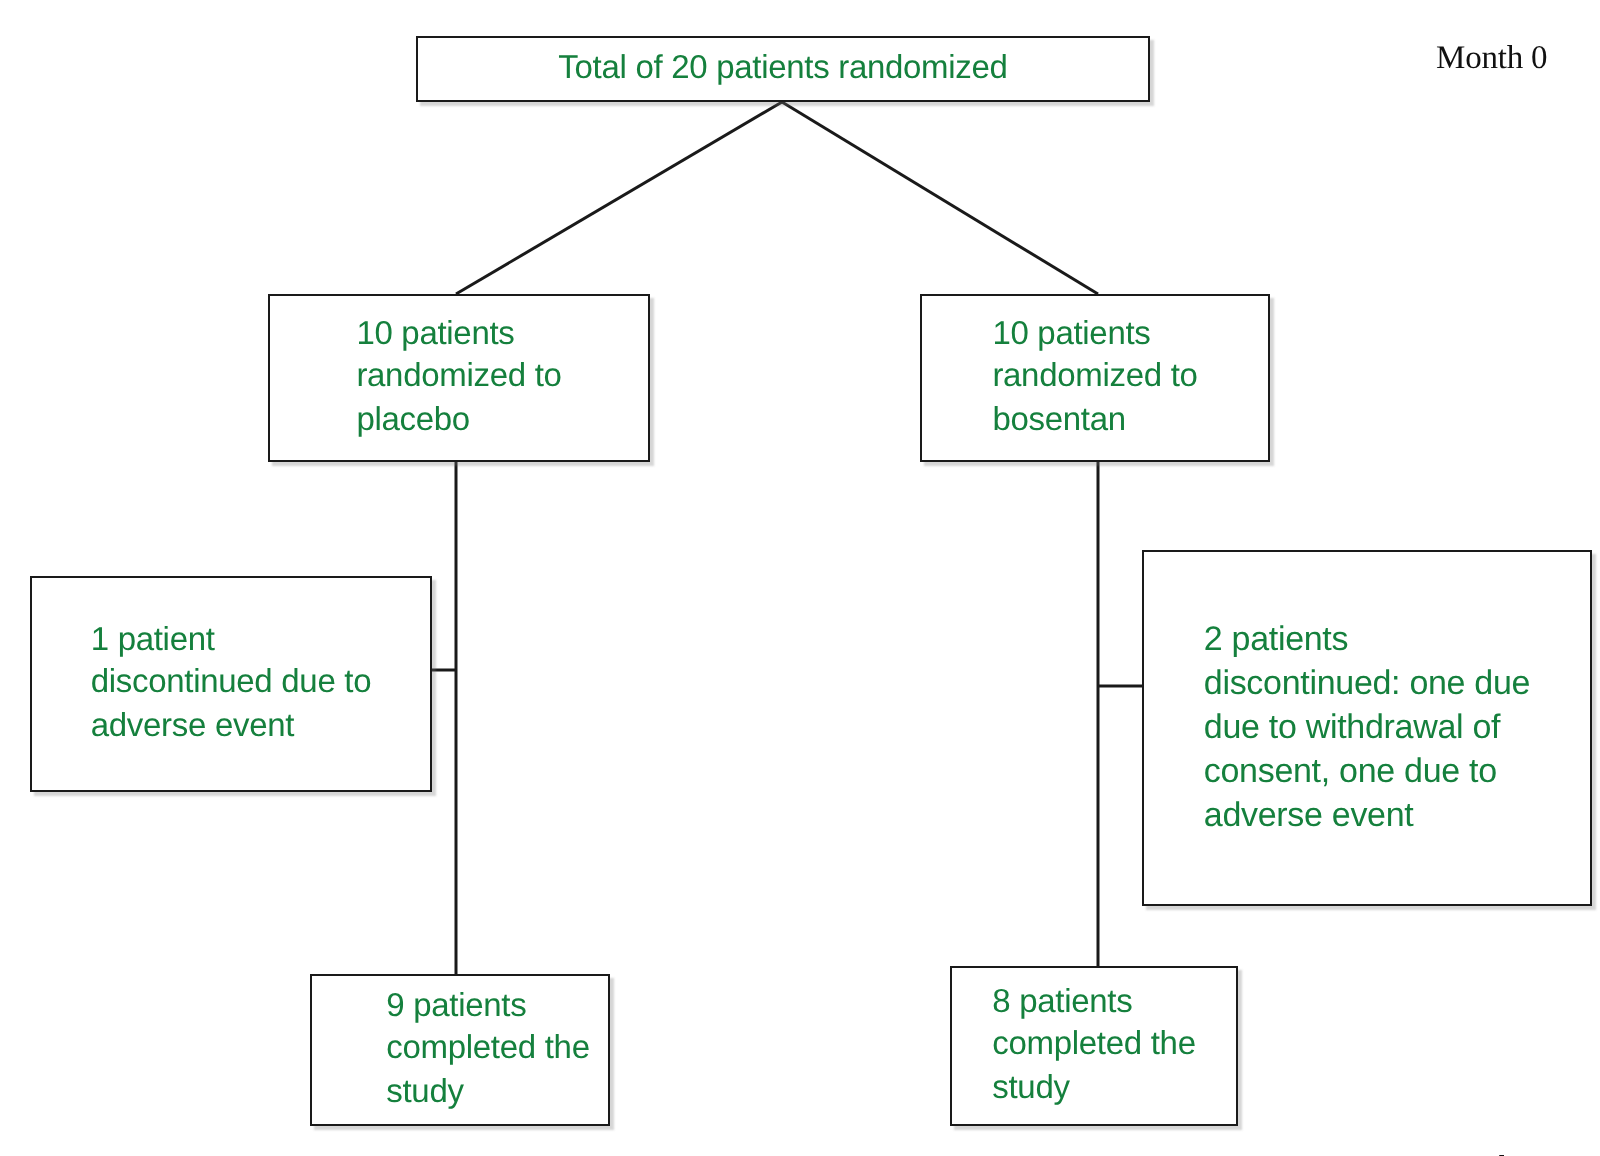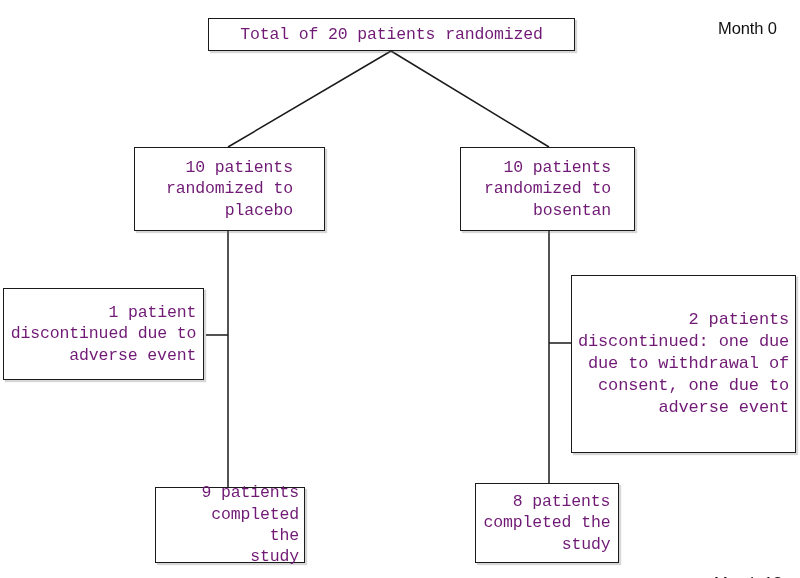--- a/index.html
+++ b/index.html
@@ -21,51 +21,51 @@
   }
   
   .node {
     position: absolute;
     box-sizing: border-box;
     border: 1.6px solid #1a1a1a;
     background: #ffffff;
     display: flex;
     align-items: center;
     justify-content: center;
-    text-align: right;
+    text-align: left;
     line-height: 1.30;
     font-size: 16.5px;
-    color: #701a75;
+    color: #15803d;
     letter-spacing: -0.15px;
     box-shadow: 2px 2px 1px rgba(120,120,120,0.30);
     z-index: 3;
-    font-family: Liberation Mono, monospace;
   }
   .node .txt {
     display: block;
     padding: 0 5px;
     white-space: pre-line;
   }
   #node-total      { left: 208px; top: 18px;  width: 367px; height: 33px; }
   #node-placebo    { left: 134px; top: 147px; width: 191px; height: 84px; }
   #node-bosentan   { left: 460px; top: 147px; width: 175px; height: 84px; }
-  #node-disc-left  { left: 3px;   top: 288px; width: 201px; height: 92px; }
+  #node-disc-left  { left: 15px;   top: 288px; width: 201px; height: 108px; }
   #node-disc-right { left: 571px; top: 275px; width: 225px; height: 178px;
                      font-size: 17px; }
   #node-comp-left  { left: 155px; top: 487px; width: 150px; height: 76px; padding-left: 28px; }
   #node-comp-right { left: 475px; top: 483px; width: 144px; height: 80px; }
 
   
   .timelabel {
     position: absolute;
     font-size: 16.5px;
     color: #111111;
     white-space: nowrap;
     letter-spacing: -0.1px;
     z-index: 3;
+    font-family: Liberation Serif, serif;
   }
   #label-month0  { left: 718px; top: 19px; }
   #label-month12 { left: 714px; top: 543px; margin-top: 31px; }
 
   
   #connectors {
     position: absolute;
     left: 0;
     top: 0;
     width: 800px;

